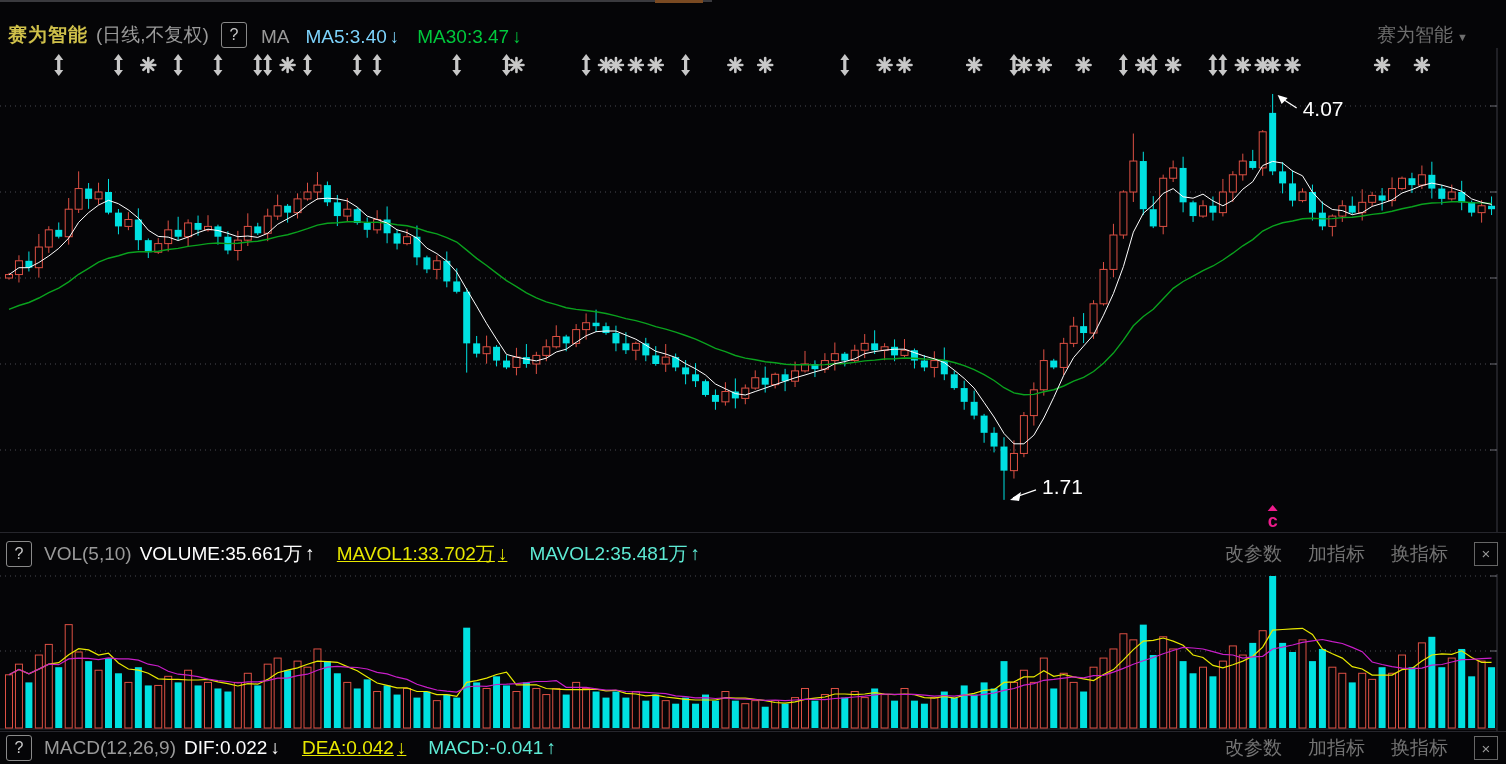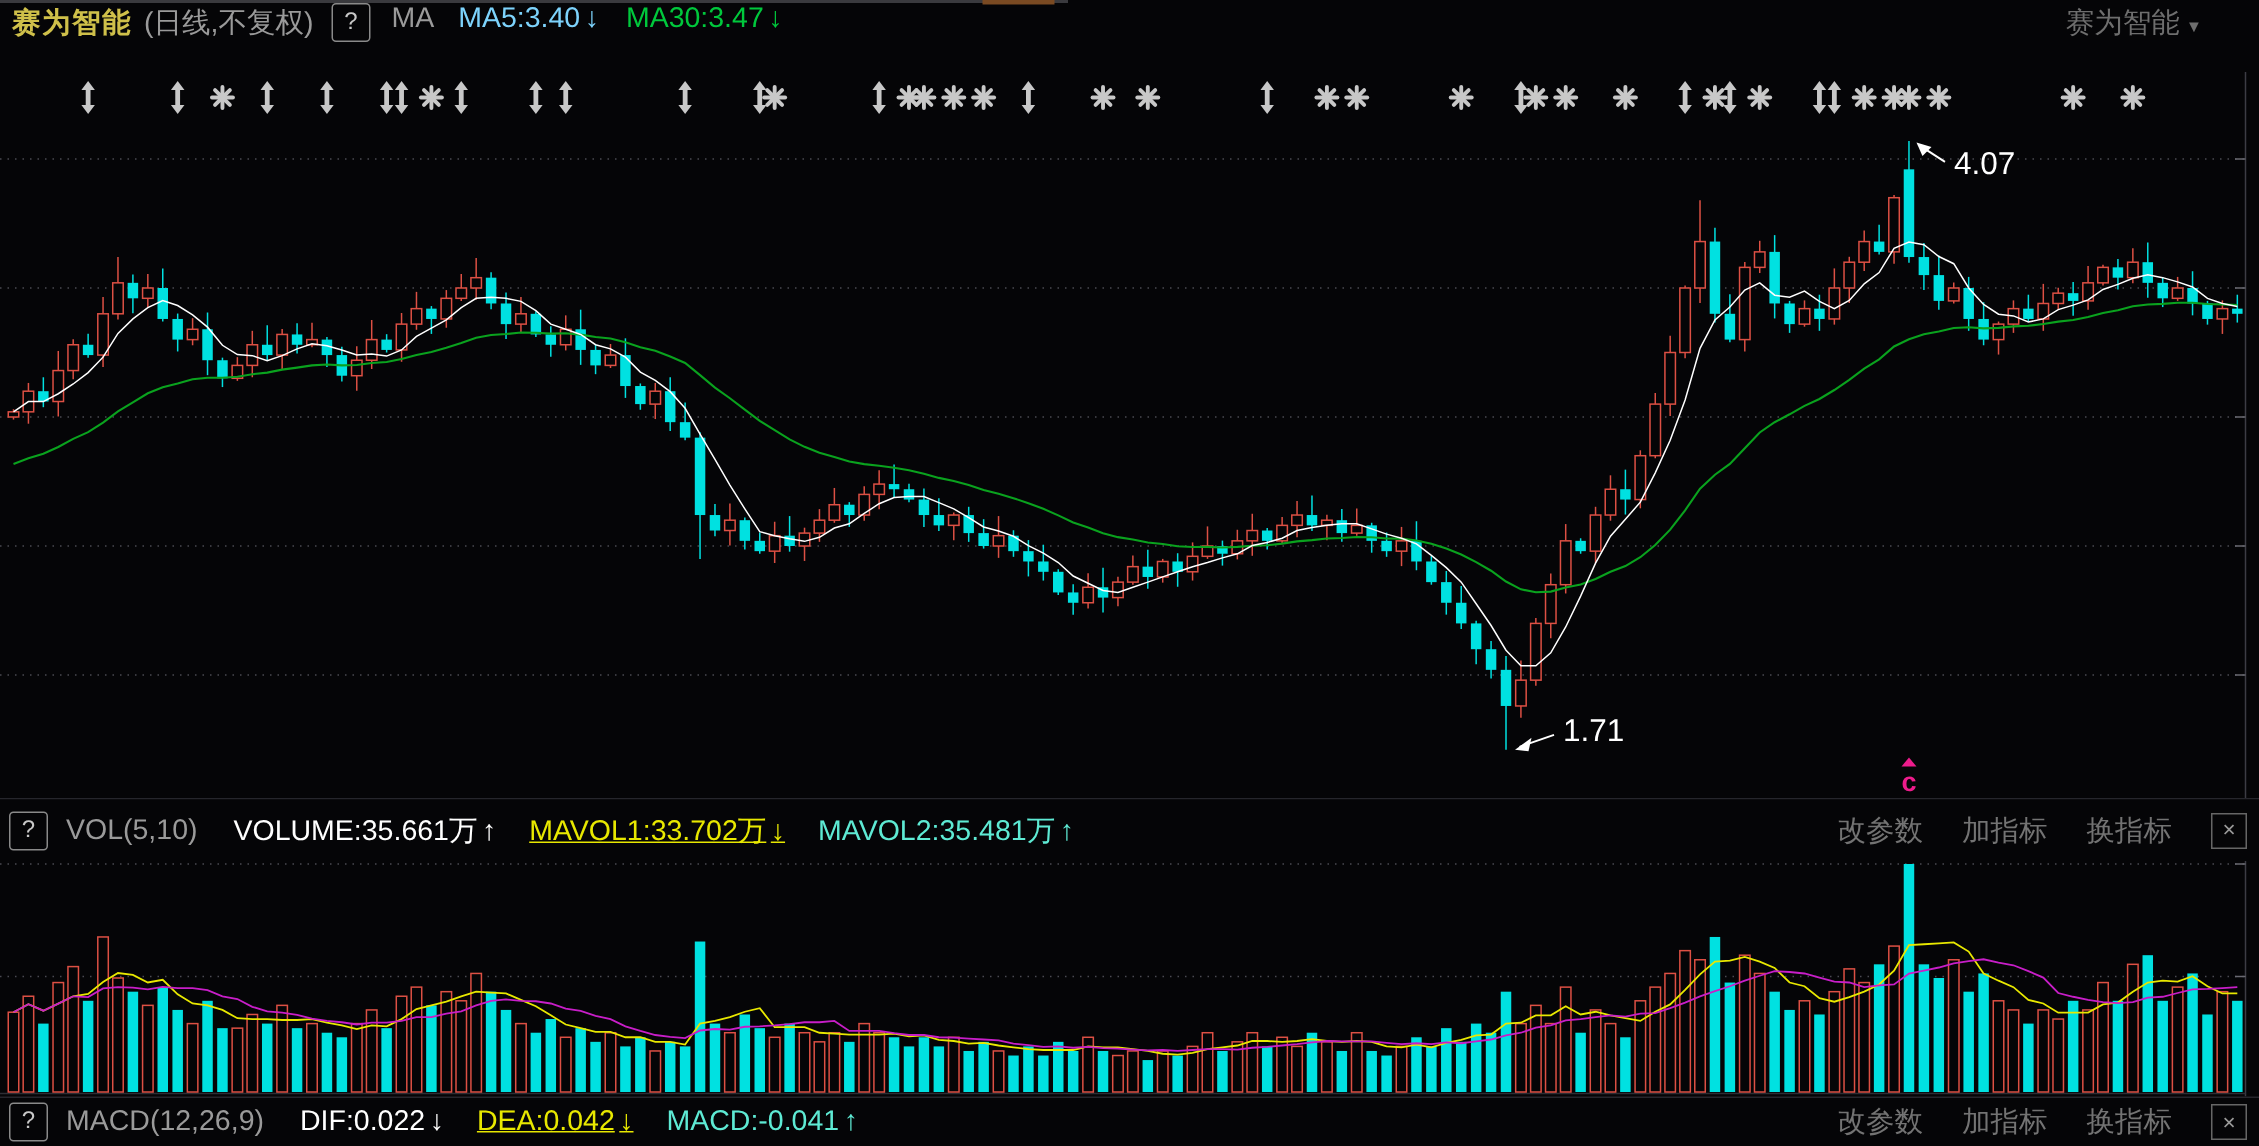--- a/index.html
+++ b/index.html
@@ -1,38 +1,38 @@
 <!DOCTYPE html>
 <html><head>
 <meta charset="utf-8">
 <style>
   html,body{margin:0;padding:0;background:#000;}
   .app{position:relative;width:1506px;height:764px;background:#050507;overflow:hidden;
        font-family:"Liberation Sans","DejaVu Sans",sans-serif;-webkit-font-smoothing:antialiased;}
   .topborder{position:absolute;top:0;left:0;width:712px;height:2px;background:#3a3a3e;}
   .topborder-accent{position:absolute;top:0;left:655px;width:48px;height:3px;background:#7a4a22;}
   
-  .hdr{position:absolute;top:2px;left:0;width:1506px;height:46px;display:flex;align-items:flex-start;
+  .hdr{position:absolute;top:2px;left:0;width:1506px;height:46px;display:flex;align-items:flex-end;
        padding-left:8px;box-sizing:border-box;font-size:19px;}
   .hdr .title{color:#cfc04a;font-weight:bold;font-size:19px;letter-spacing:1px;}
   .hdr .period{color:#9a9a9a;margin-left:8px;}
   .helpbox{display:inline-flex;align-items:center;justify-content:center;width:24px;height:24px;
            border:1px solid #8a8a8a;border-radius:3px;color:#c8c8c8;font-size:16px;margin-left:12px;cursor:pointer;}
   .hdr .ma-label{color:#9a9a9a;margin-left:14px;}
   .hdr .ma5{color:#7dd3fc;margin-left:16px;}
   .hdr .ma30{color:#00c83c;margin-left:18px;}
   .arrow{margin-left:3px;font-size:19px;}
   .hdr .spacer,.row .spacer{flex:1;}
   .hdr .settings{color:#6e6e6e;font-size:19px;margin-right:38px;cursor:pointer;}
   .hdr .settings .caret{font-size:11px;margin-left:4px;}
   
   .row{position:absolute;left:0;width:1506px;display:flex;align-items:center;
        padding-left:6px;box-sizing:border-box;font-size:19px;background:#050507;}
   .row .ind{color:#9a9a9a;margin-left:12px;text-align:right;}
-  .row .v-white{color:#fff;margin-left:24px;}
+  .row .v-white{color:#fff;margin-left:8px;}
   .row .v-yellow{color:#e8e800;margin-left:22px;text-decoration:underline;}
   .row .v-magenta{color:#5eead4;margin-left:22px;}
   .row .link{color:#737373;margin-right:26px;cursor:pointer;}
   .closebox{display:inline-flex;align-items:center;justify-content:center;width:22px;height:22px;
             border:1px solid #666;color:#999;font-size:15px;margin-right:8px;cursor:pointer;}
   .divider{position:absolute;left:0;width:1506px;height:1px;background:#26262c;}
   svg{display:block;}
   svg text{font-family:"Liberation Sans","DejaVu Sans",sans-serif;}
 </style>
 </head>

